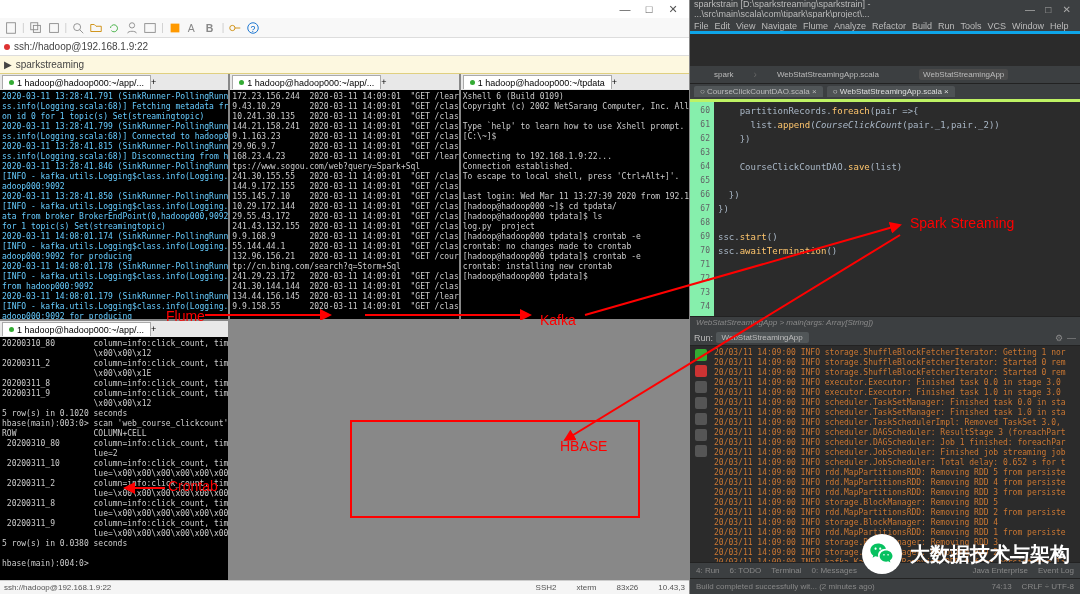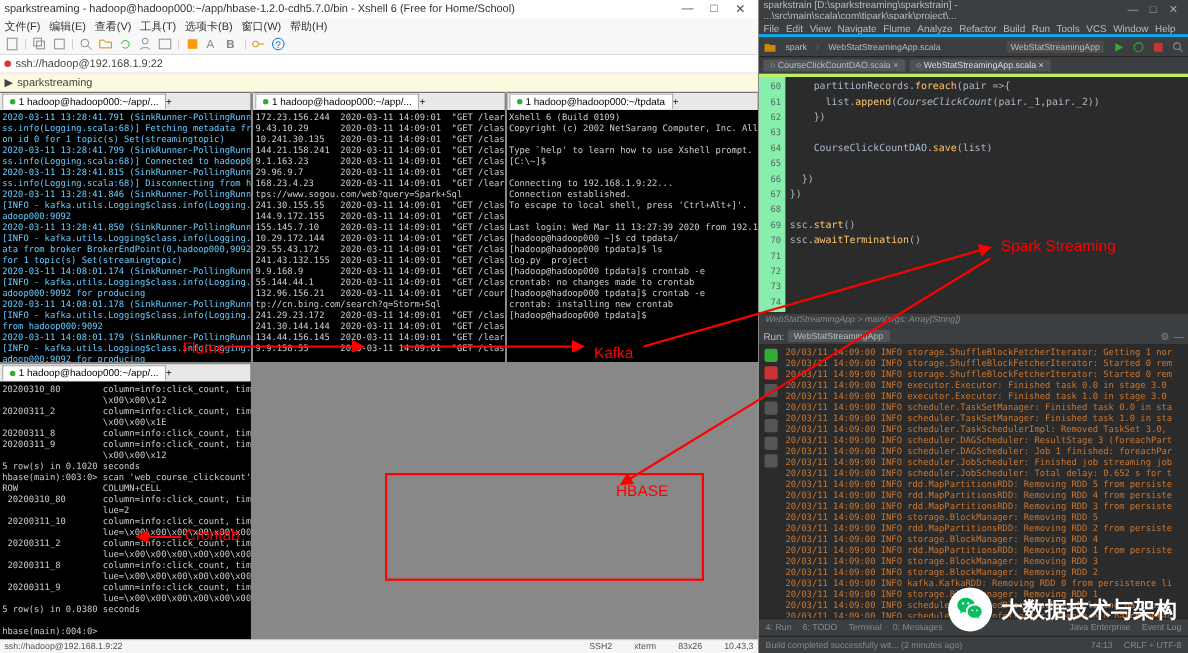--- a/index.html
+++ b/index.html
@@ -25,21 +25,21 @@
 .term-tabs { height: 16px; background: #e8e8e8; display: flex; align-items: center; font-size: 9px; }
 .term-tab { height: 14px; background: #fff; padding: 0 6px; display: flex; align-items: center; border: 1px solid #aaa; border-bottom: none; margin-left: 2px; }
 .term-tab .tdot { width: 5px; height: 5px; border-radius: 50%; background: #3a3; margin-right: 3px; }
 .term-content { flex: 1; background: #000; color: #ccc; font-family: Consolas, monospace; font-size: 8px; line-height: 10px; padding: 2px; overflow: hidden; white-space: pre; }
 
 
 .ide-title { height: 18px; background: #3c3f41; display: flex; align-items: center; padding: 0 4px; font-size: 9px; color: #bbb; }
 .ide-title .spacer { flex: 1; }
 .ide-title .wbtn { width: 20px; text-align: center; color: #aaa; font-size: 10px; }
 .ide-menu { height: 16px; background: #3c3f41; display: flex; align-items: flex-end; padding: 0 4px; font-size: 9px; gap: 6px; color: #bbb; border-bottom: 3px solid #0ea5e9; }
-.ide-toolbar { height: 18px; background: #3c3f41; display: flex; align-items: center; padding: 0 4px; gap: 8px; border-bottom: 1px solid #222; }
+.ide-toolbar { height: 18px; background: #3c3f41; display: flex; align-items: center; padding: 0 4px; gap: 20px; border-bottom: 1px solid #222; margin-top: 32px; }
 .ide-tabs { height: 18px; background: #3c3f41; display: flex; align-items: center; padding: 0 4px; font-size: 9px; gap: 4px; border-bottom: 3px solid #bef264; }
 .ide-tab { background: #515658; color: #bbb; padding: 1px 6px; border-radius: 2px 2px 0 0; font-size: 8px; }
 .ide-tab.active { background: #4e5254; color: #ddd; }
 .ide-editor { flex: 0 0 180px; background: #2b2b2b; display: flex; font-family: Consolas, monospace; font-size: 9px; }
 .gutter { width: 24px; background: #86efac; color: #606366; text-align: right; padding: 2px 4px 2px 0; line-height: 14px; font-size: 8px; }
 .code { flex: 1; color: #a9b7c6; padding: 2px 4px; line-height: 14px; position: relative; }
 .mth { color: #ffc66d; }
 .cls { color: #a9b7c6; font-style: italic; }
 .ide-breadcrumb { height: 14px; background: #3c3f41; color: #888; font-size: 8px; padding: 1px 6px; border-top: 1px solid #222; font-style: italic; }
 .ide-run-tabs { height: 16px; background: #3c3f41; display: flex; align-items: center; padding: 0 4px; font-size: 9px; color: #bbb; border-bottom: 1px solid #222; }
@@ -63,34 +63,24 @@
 .xs-status { height: 14px; background: #f5f5f5; font-size: 8px; color: #555; display: flex; align-items: center; padding: 0 4px; gap: 20px; border-top: 1px solid #ccc; }
 .red-box { position: absolute; border: 2px solid #ff0000; z-index: 98; pointer-events: none; }
 </style>
 </head>
 <body>
 
 <div class="main-wrap">
 
   <div class="left-panel">
     <div class="xs-title">
-      <span>sparkstreaming - hadoop@hadoop000:~/app/hbase-1.2.0-cdh5.7.0/bin - Xshell 6 (Free for Home/School)</span>
       <span class="spacer"></span>
       <span class="wbtn">—</span>
       <span class="wbtn">□</span>
       <span class="wbtn">✕</span>
-    </div>
-    <div class="xs-menu">
-      <span>文件(F)</span>
-      <span>编辑(E)</span>
-      <span>查看(V)</span>
-      <span>工具(T)</span>
-      <span>选项卡(B)</span>
-      <span>窗口(W)</span>
-      <span>帮助(H)</span>
     </div>
     <div class="xs-toolbar">
       <svg class="tb-icon" viewBox="0 0 16 16">
           <rect x="3" y="2" width="10" height="12" fill="none" stroke="#888"></rect>
         </svg>
       <span style="color:#ccc">|</span>
       <svg class="tb-icon" viewBox="0 0 16 16">
           <rect x="2" y="2" width="8" height="8" fill="none" stroke="#888"></rect>
           <rect x="5" y="5" width="8" height="8" fill="none" stroke="#888"></rect>
         </svg>

